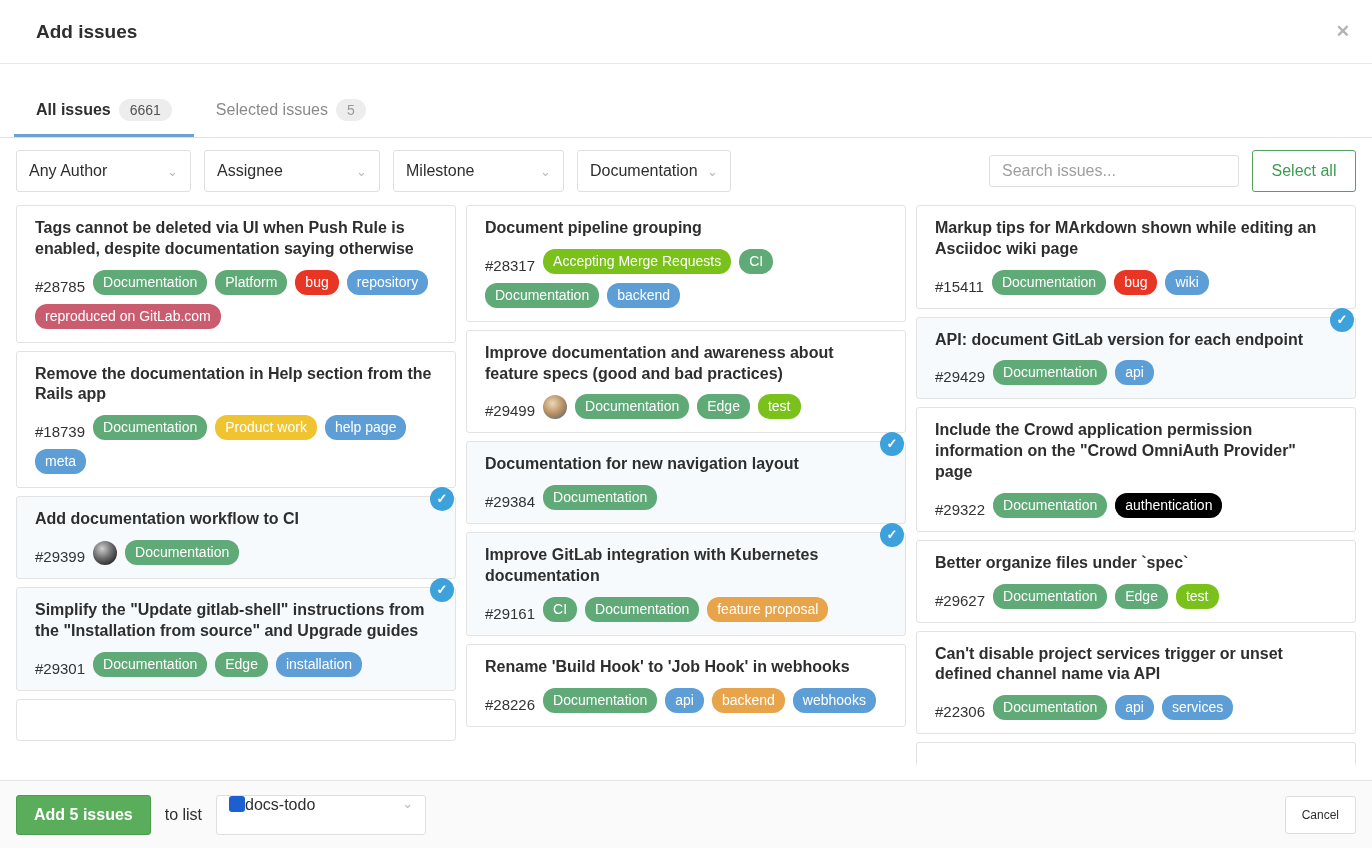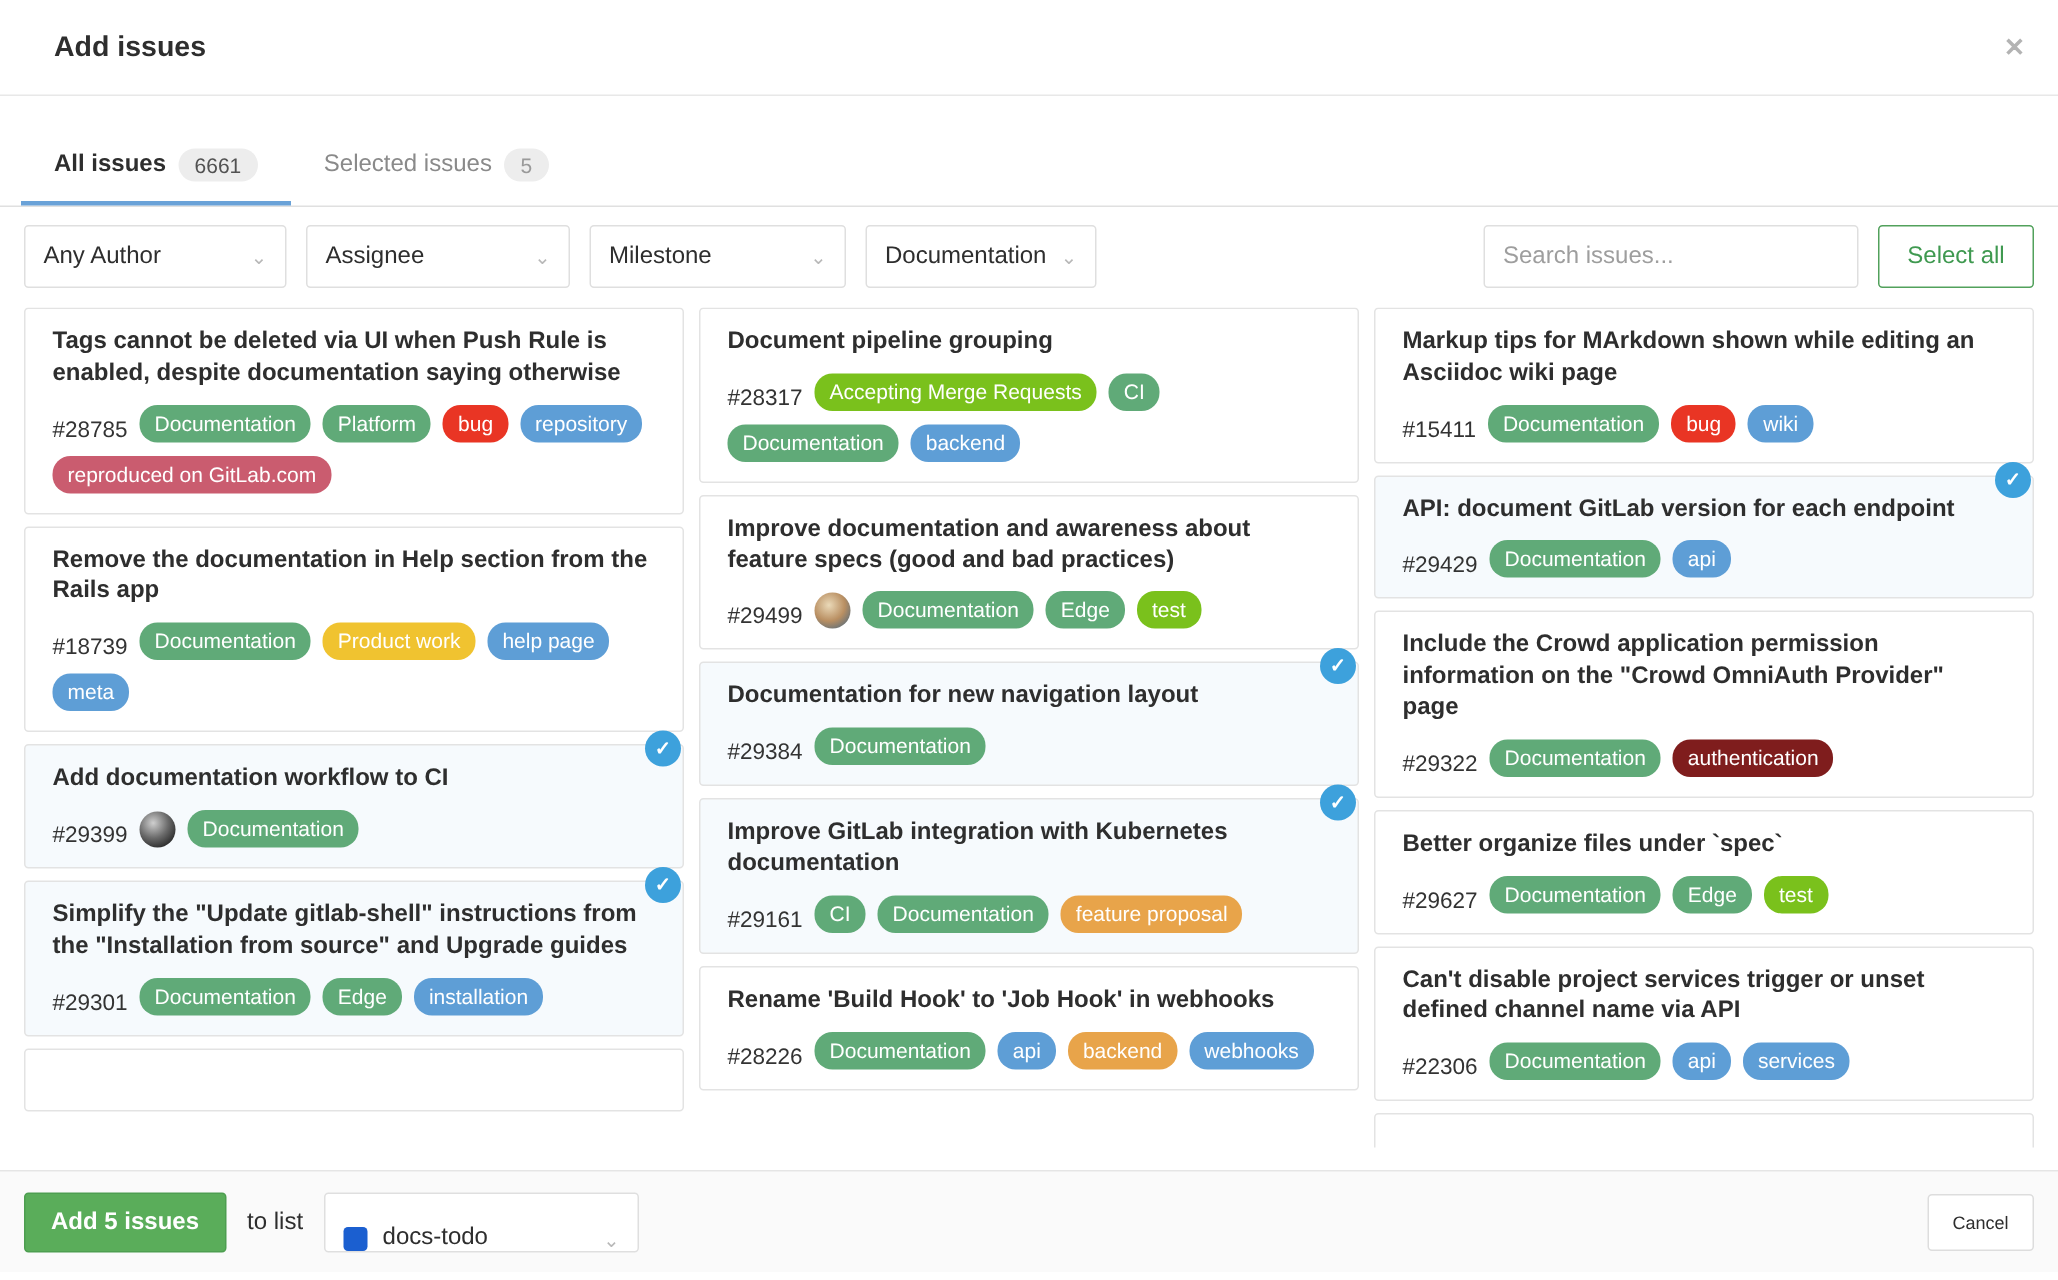--- a/index.html
+++ b/index.html
@@ -42,21 +42,21 @@
   .filter-row { display: flex; gap: 13px; padding: 12px 16px 0; align-items: center; }
   .dropdown {
     height: 42px; background: #fff; border: 1px solid #dfdfdf; border-radius: 3px;
     display: flex; align-items: center; justify-content: space-between;
     padding: 0 12px; font-size: 16px; color: #2e2e2e; cursor: pointer;
   }
   .dd-author { width: 175px; } .dd-assignee { width: 176px; gap: 45px; }
   .dd-milestone { width: 171px; } .dd-label { width: 154px; }
   .chevron { color: #b8b8b8; font-size: 13px; margin-left: 8px; }
   .search-input {
-    margin-left: auto; width: 250px; height: 42px;
+    margin-left: auto; width: 250px; height: 32px;
     border: 1px solid #dfdfdf; border-radius: 3px; padding: 0 12px;
     font-size: 16px; font-family: "Liberation Sans", sans-serif; color: #2e2e2e; outline: none;
   }
   .search-input::placeholder { color: #9e9e9e; }
   .select-all-btn {
     width: 104px; height: 42px; background: #fff;
     border: 1px solid #52a15c; border-radius: 3px;
     color: #3f9950; font-size: 16px; font-family: "Liberation Sans", sans-serif; cursor: pointer;
   }
 
@@ -102,21 +102,21 @@
     display: flex; align-items: center; gap: 14px; padding: 0 16px;
   }
   .add-btn {
     height: 40px; padding: 0 17px; background: #5aad5a; border: 1px solid #4d9e50;
     border-radius: 3px; color: #fff; font-size: 16px; font-weight: 600;
     font-family: "Liberation Sans", sans-serif; cursor: pointer;
   }
   .to-list-label { font-size: 16px; color: #2e2e2e; }
   .list-dropdown {
     width: 210px; height: 40px; background: #fff; border: 1px solid #dfdfdf; border-radius: 3px;
-    display: flex; align-items: flex-end; gap: 10px; padding: 0 12px; font-size: 16px; cursor: pointer;
+    display: flex; align-items: flex-start; padding: 0 12px; font-size: 16px; cursor: pointer;
   }
   .list-swatch { width: 16px; height: 16px; border-radius: 3px; flex: 0 0 16px; }
   .list-dropdown .chevron { margin-left: auto; }
   .cancel-btn {
     margin-left: auto; height: 38px; padding: 0 16px;
     background: #fff; border: 1px solid #ddd; border-radius: 3px;
     font-size: 12px; color: #2e2e2e; font-family: "Liberation Sans", sans-serif; cursor: pointer;
   }
 </style>
 </head>
@@ -272,21 +272,21 @@
             <span class="issue-id">#29429</span>
             <span class="label-pill" style="background: rgb(96, 170, 120);">Documentation</span>
             <span class="label-pill" style="background: rgb(94, 158, 214);">api</span>
           </div>
         </div>
         <div class="card">
           <div class="card-title">Include the Crowd application permission information on the "Crowd OmniAuth Provider" page</div>
           <div class="card-meta">
             <span class="issue-id">#29322</span>
             <span class="label-pill" style="background: rgb(96, 170, 120);">Documentation</span>
-            <span class="label-pill" style="background: #7f1d1d;">authentication</span>
+            <span class="label-pill" style="background: #000000;">authentication</span>
           </div>
         </div>
         <div class="card">
           <div class="card-title">Better organize files under `spec`</div>
           <div class="card-meta">
             <span class="issue-id">#29627</span>
             <span class="label-pill" style="background: rgb(96, 170, 120);">Documentation</span>
             <span class="label-pill" style="background: rgb(96, 170, 120);">Edge</span>
             <span class="label-pill" style="background: rgb(122, 193, 28);">test</span>
           </div>

